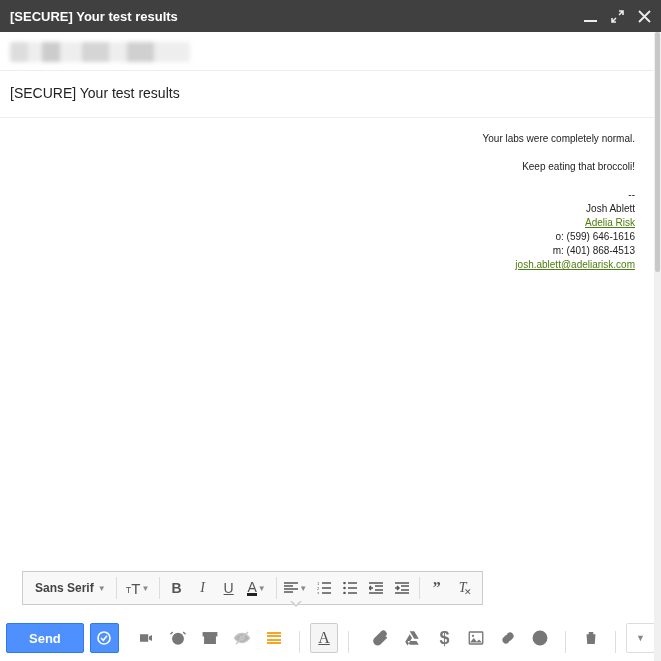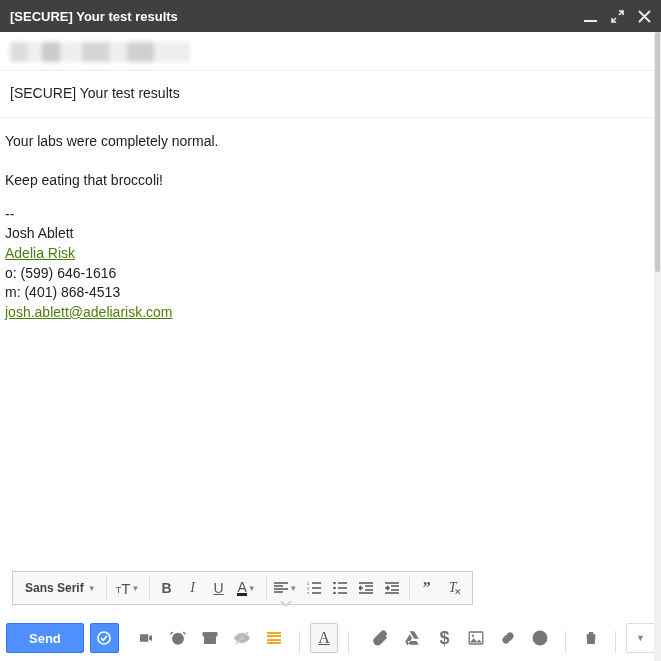--- a/index.html
+++ b/index.html
@@ -34,31 +34,32 @@
     filter: blur(2px);
     border-radius:2px;
   }
   .subject-area {
     padding: 14px 10px 16px 10px;
     border-bottom: 1px solid #eee;
     font-size: 14px;
     color: #222;
   }
   .body-area {
-    padding: 14px 5px;
+    padding: 14px 26px;
     color: #222;
-    font-size: 14px;
+    font-size: 10px;
     line-height: 1.4;
+    text-align: right;
   }
   .body-area .sig-dash { margin-top: 14px; }
   .body-area a { color: #4d7c0f; text-decoration: underline; }
   .format-toolbar {
     position: absolute;
     bottom: 56px;
-    left: 12px;
+    left: 22px;
     border: 1px solid #ccc;
     background: #f8f8f8;
     height: 34px;
     display: flex;
     align-items: center;
     padding: 0 6px;
     gap: 0;
   }
   .format-toolbar .grp { display:flex; align-items:center; height:100%; }
   .format-toolbar .sep { width:1px; height:22px; background:#ddd; margin:0 4px; }

